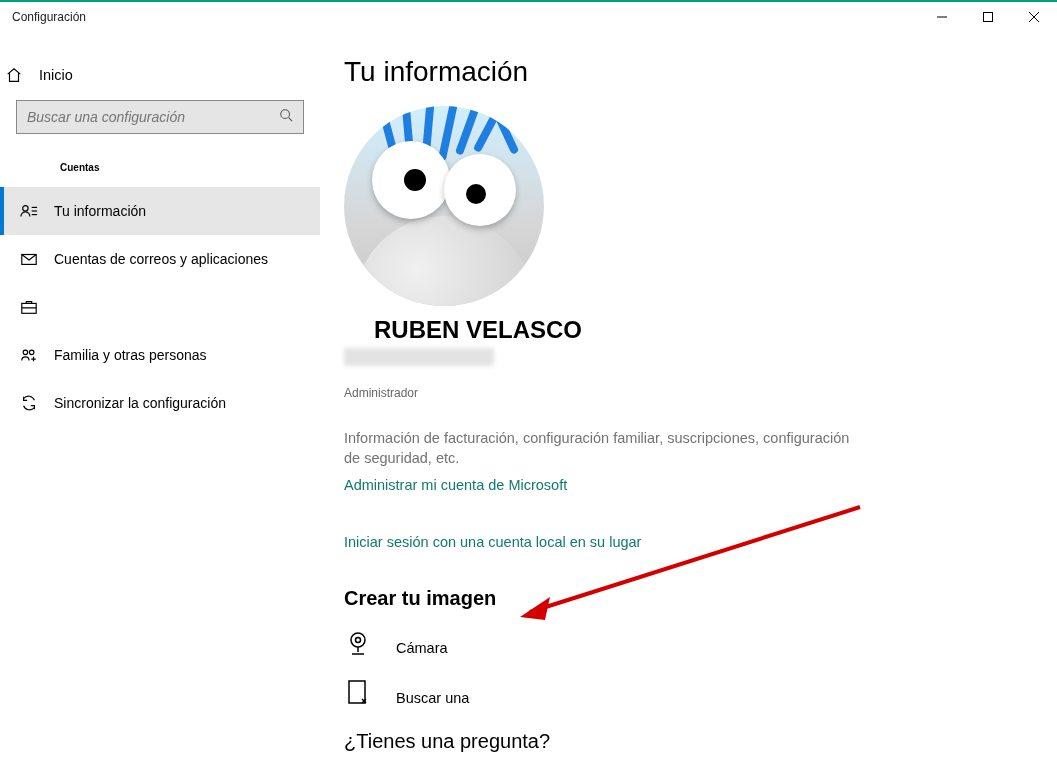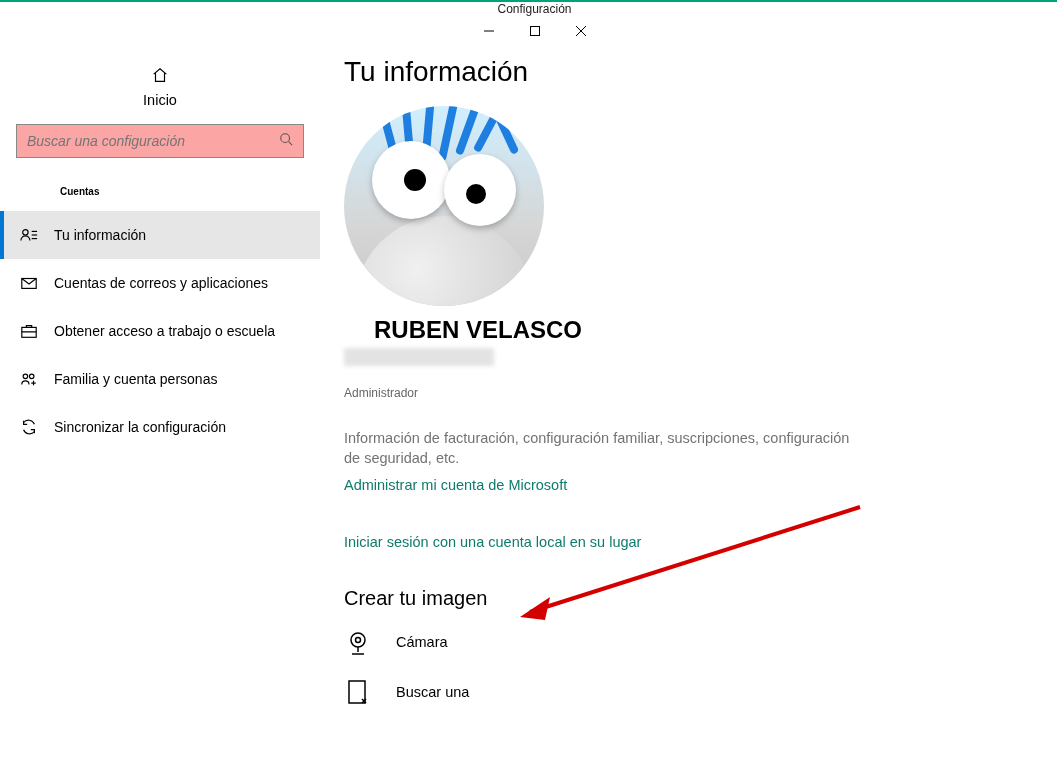--- a/index.html
+++ b/index.html
@@ -13,50 +13,48 @@
     border-top: 2px solid #00a37a;
   }
   .titlebar {
     height: 30px;
     display: flex;
     align-items: center;
     justify-content: space-between;
     padding-left: 12px;
     font-size: 12px;
     color: #222;
-    flex-direction: column;
   }
   .win-controls { display: flex; }
   .win-btn {
     width: 46px; height: 30px;
     display: flex; align-items: center; justify-content: center;
     font-size: 10px;
   }
   .content {
     display: flex;
     height: calc(100% - 30px);
   }
   .sidebar {
     width: 320px;
     padding-top: 24px;
   }
   .home-item {
     display: flex; align-items: center;
     padding: 10px 5px;
     font-size: 14.5px;
-    gap: 8px;
-    flex-direction: column;
+    gap: 16px;
   }
   .search-wrap { padding: 6px 16px 6px 16px; }
   .search-box {
     display: flex; align-items: center;
     border: 1px solid #888;
     height: 34px;
     padding: 0 10px;
-    background: #fca5a5;
+    background: #e5e5e5;
   }
   .search-box input {
     flex: 1; border: none; outline: none;
     font-size: 14px; font-style: italic; color: #666;
     background: transparent;
   }
   .section-header {
     font-weight: 600;
     font-size: 10px;
     padding: 22px 16px 14px 30px;
@@ -130,25 +128,25 @@
     width: 150px; height: 18px;
     background: #e3e3e3;
     filter: blur(2px);
     margin-top:4px;
   }
   .role { color:#666; font-size:12px; margin-top:16px; }
   .desc { font-size:14.5px; margin-top:28px; max-width:520px; color:#737373; line-height:1.4;}
   .link { color:#0f7b6c; font-size:14.5px; margin-top:8px; display:inline-block;}
   .link2 { margin-top:40px; }
   .section-sub {
-    font-size: 20px; font-weight:400;
+    font-size: 20px; font-weight:700;
     margin-top: 36px; margin-bottom: 18px;
   }
   .option-row {
-    display:flex; align-items:center; gap:24px;
+    display:flex; align-items:flex-end; gap:24px;
     margin-bottom: 22px;
     font-size:14.5px;
   }
   .opt-icon { width:28px; height:28px; display:flex; align-items:center; justify-content:center; }
   .question {
     font-size: 20px; font-weight:400;
     margin-top: 24px;
   }
   .arrow {
     position:absolute;
@@ -229,32 +227,31 @@
     </div>
 
 
     <div class="nav-item">
       <span class="nav-icon">
         <svg width="18" height="18" viewBox="0 0 20 20" fill="none" stroke="#000" stroke-width="1.3">
           <rect x="2" y="6" width="16" height="11"></rect>
             <path d="M7 6V4h6v2 M2 11h16"></path>
         </svg>
       </span>
-      <span>Obtener acceso a trabajo o escuela</span>
     </div>
 
     <div class="nav-item">
       <span class="nav-icon">
         <svg width="18" height="18" viewBox="0 0 20 20" fill="none" stroke="#000" stroke-width="1.3">
           <circle cx="6" cy="7" r="2.5"></circle>
             <circle cx="13" cy="7" r="2.5"></circle>
           <path d="M2 16c0-2.5 2-4 4-4s4 1.5 4 4 M15 12v5 M12.5 14.5h5"></path>
         </svg>
       </span>
-      <span>Familia y cuenta personas</span>
+      <span>Familia y otras personas</span>
     </div>
 
     <div class="nav-item">
       <span class="nav-icon">
         <svg width="18" height="18" viewBox="0 0 20 20" fill="none" stroke="#000" stroke-width="1.3">
           <path d="M16 7a7 7 0 0 0-12-2 M4 13a7 7 0 0 0 12 2"></path>
           <path d="M4 3v4h4 M16 17v-4h-4"></path>
         </svg>
       </span>
       <span>Sincronizar la configuración</span>
@@ -304,19 +301,20 @@
     <div class="option-row">
       <span class="opt-icon">
         <svg width="28" height="28" viewBox="0 0 28 28" fill="none" stroke="#000" stroke-width="1.5">
           <rect x="5" y="3" width="16" height="22"></rect>
           <path d="M18 21l4 4 M22 21l-4 4"></path>
         </svg>
       </span>
       <span>Buscar una</span>
     </div>
 
+    <h2 class="question">¿Tienes una pregunta?</h2>
 
     <svg class="arrow" style="top:470px; left:190px;" width="360" height="130" viewBox="0 0 360 130">
       <line x1="350" y1="5" x2="20" y2="110" stroke="#d40000" stroke-width="4"></line>
       <polygon points="10,115 40,95 35,118" fill="#d40000"></polygon>
     </svg>
   </div>
 </div>
 
 </body></html>

